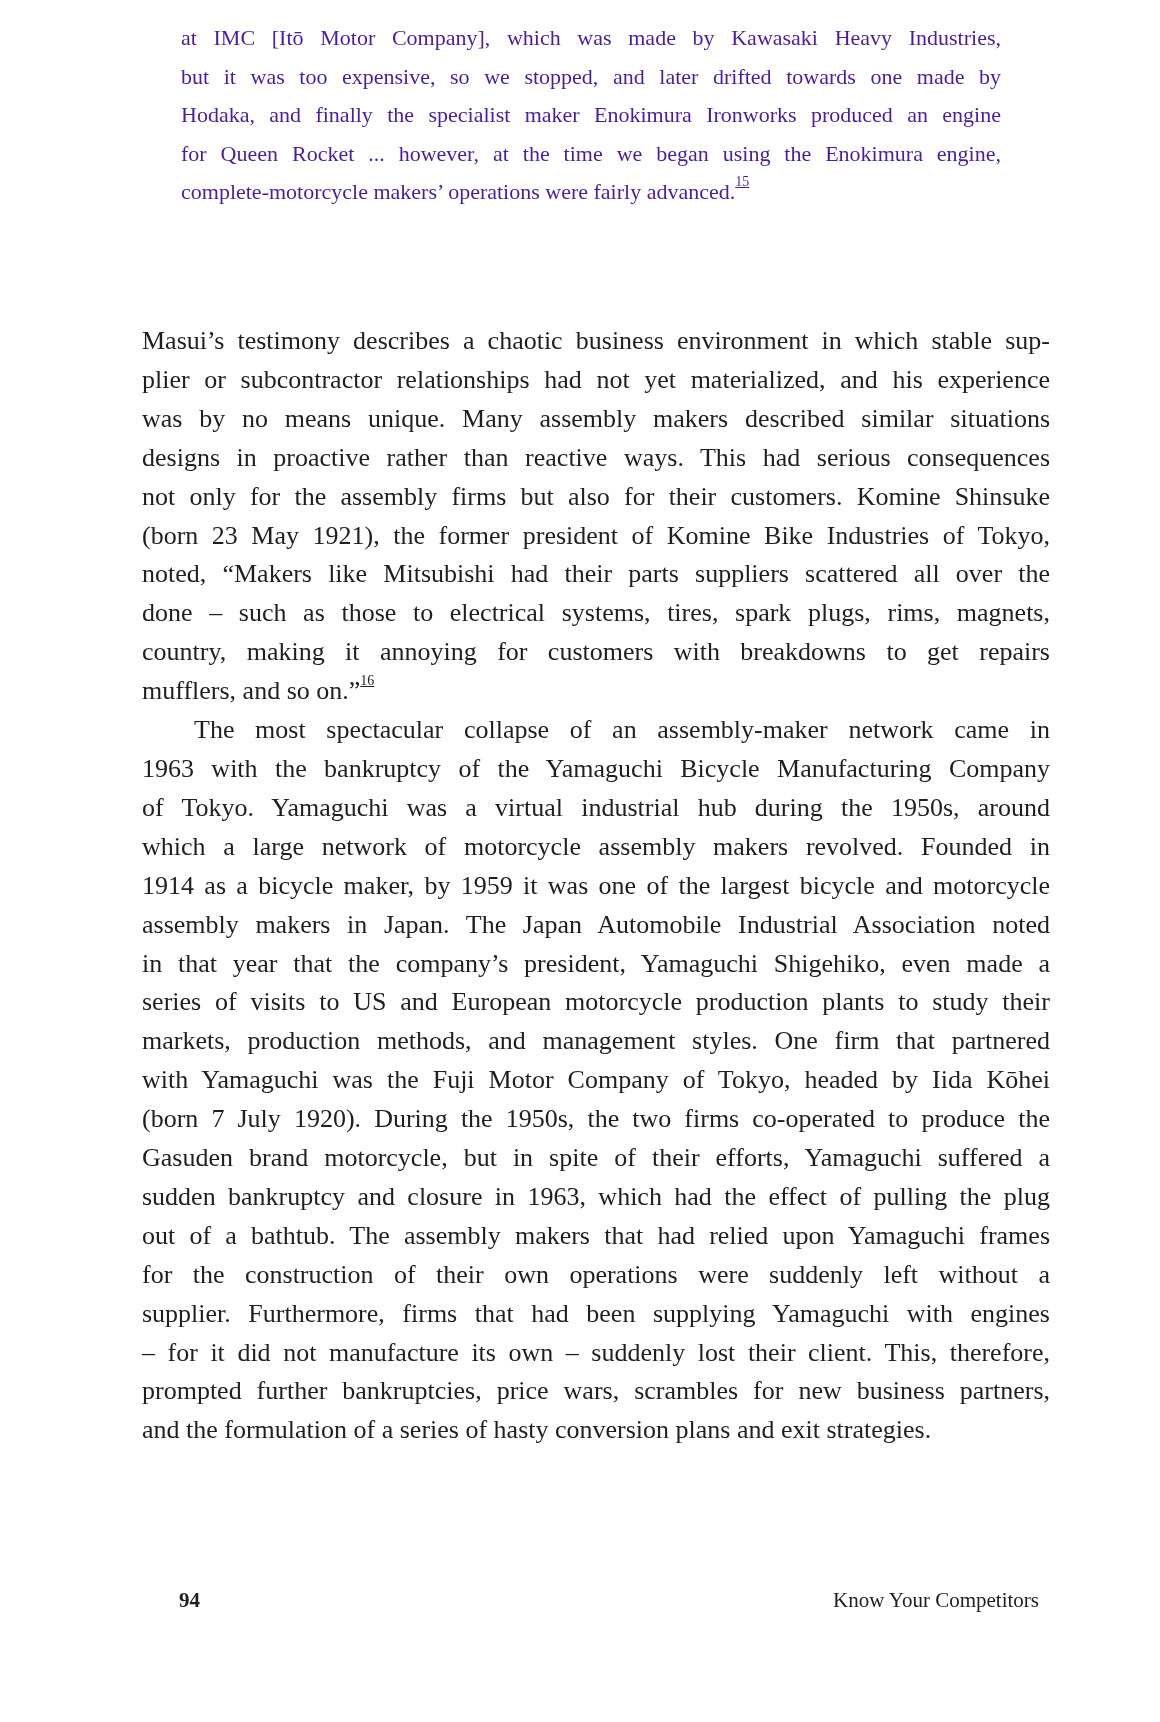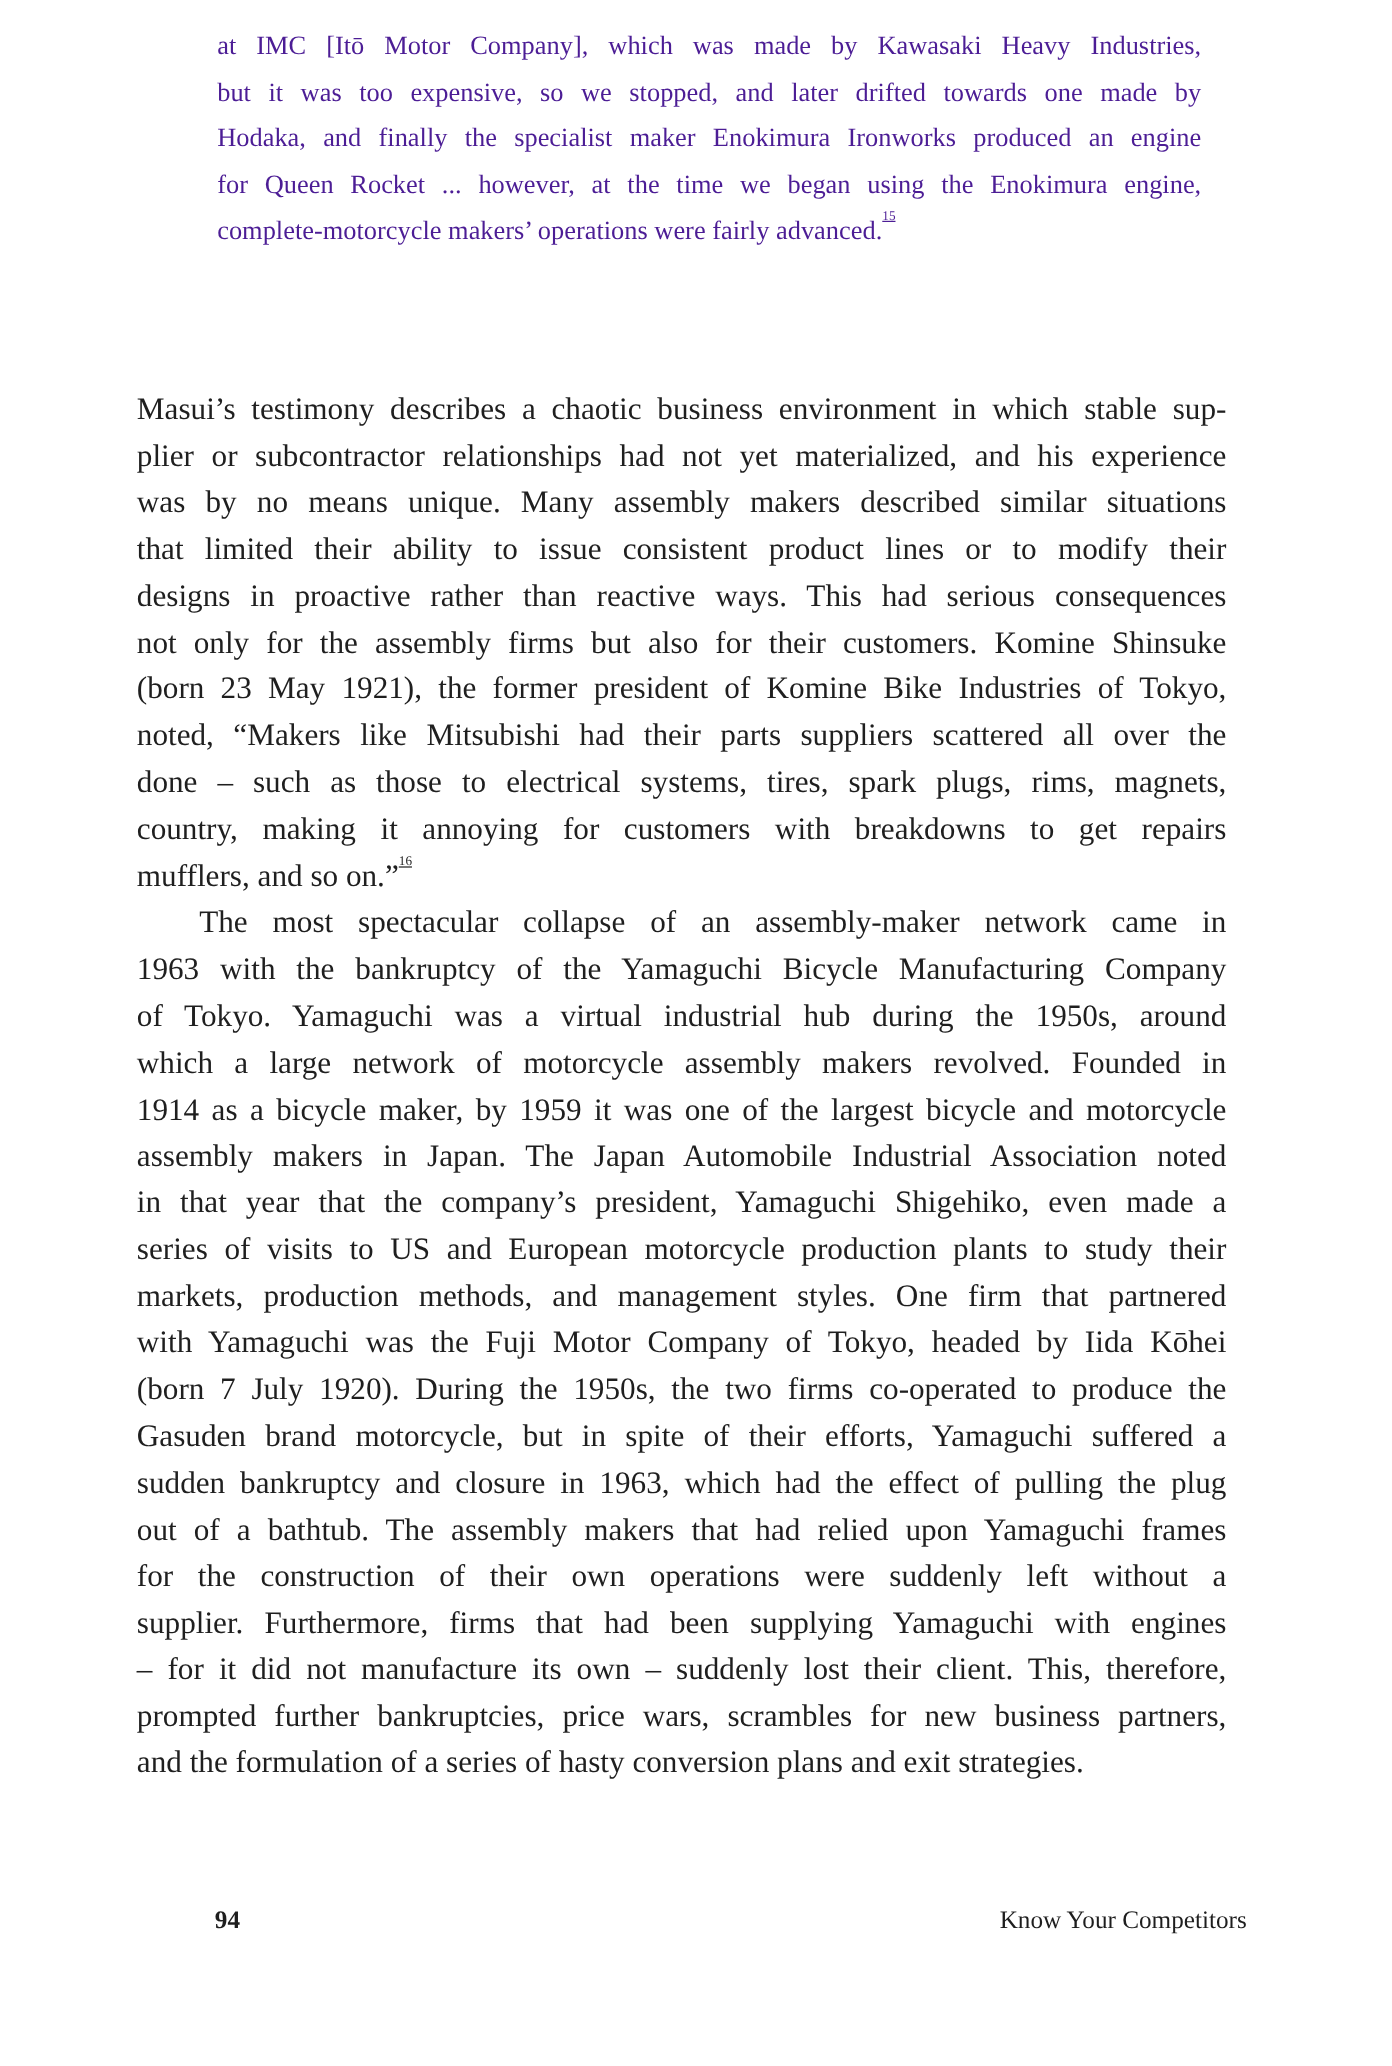--- a/index.html
+++ b/index.html
@@ -2,47 +2,46 @@
 <html><head>
 <meta charset="utf-8">
 <style>
   html, body { margin:0; padding:0; background:#ffffff; }
   body { width:1160px; height:1722px; position:relative; overflow:hidden;
          font-family:"Liberation Serif", "DejaVu Serif", serif; color:#1e1e1e; }
   .blockquote { position:absolute; left:181px; top:19px; width:820px;
                 font-size:22px; line-height:38.5px; color:#4c1d95; }
   .blockquote .ln { display:block; white-space:nowrap; text-align:justify; text-align-last:justify; }
   .blockquote .ln.last { text-align-last:left; }
-  .body { position:absolute; left:114px; top:322px; width:908px;
+  .body { position:absolute; left:142px; top:322px; width:908px;
           font-size:26px; line-height:38.9px; color:#1f1f1f; }
   .body .ln { display:block; white-space:nowrap; text-align:justify; text-align-last:justify; }
   .body .ln.last { text-align-last:left; }
   .body .ln.indent { padding-left:52px; }
-  sup { font-size:11px; vertical-align:top; line-height:1; position:relative; top:2px;text-decoration:underline; }
+  sup { font-size:14px; vertical-align:top; line-height:1; position:relative; top:2px;text-decoration:underline; }
   .footer { position:absolute; top:1588px; left:0; width:1160px; font-size:21px; }
   .page-num { position:absolute; left:179px;font-weight:bold; }
   .running-title { position:absolute; right:121px; }
 </style>
 </head>
 <body>
 
 <div class="blockquote">
   <span class="ln">at IMC [Itō Motor Company], which was made by Kawasaki Heavy Industries,</span>
   <span class="ln">but it was too expensive, so we stopped, and later drifted towards one made by</span>
   <span class="ln">Hodaka, and finally the specialist maker Enokimura Ironworks produced an engine</span>
   <span class="ln">for Queen Rocket ... however, at the time we began using the Enokimura engine,</span>
   <span class="ln last"><span>complete-motorcycle makers’ operations were fairly advanced.</span><sup>15</sup></span>
 </div>
 
 <div class="body">
   <div>
     <span class="ln">Masui’s testimony describes a chaotic business environment in which stable sup-</span>
     <span class="ln">plier or subcontractor relationships had not yet materialized, and his experience</span>
     <span class="ln">was by no means unique. Many assembly makers described similar situations</span>
-    <span class="ln">that limited their ability to issue consistent product lines or to modify their</span>
     <span class="ln">designs in proactive rather than reactive ways. This had serious consequences</span>
     <span class="ln">not only for the assembly firms but also for their customers. Komine Shinsuke</span>
     <span class="ln">(born 23 May 1921), the former president of Komine Bike Industries of Tokyo,</span>
     <span class="ln">noted, “Makers like Mitsubishi had their parts suppliers scattered all over the</span>
     <span class="ln">done – such as those to electrical systems, tires, spark plugs, rims, magnets,</span>
     <span class="ln">country, making it annoying for customers with breakdowns to get repairs</span>
     <span class="ln last"><span>mufflers, and so on.”</span><sup>16</sup></span>
   </div>
   <div>
     <span class="ln indent">The most spectacular collapse of an assembly-maker network came in</span>

